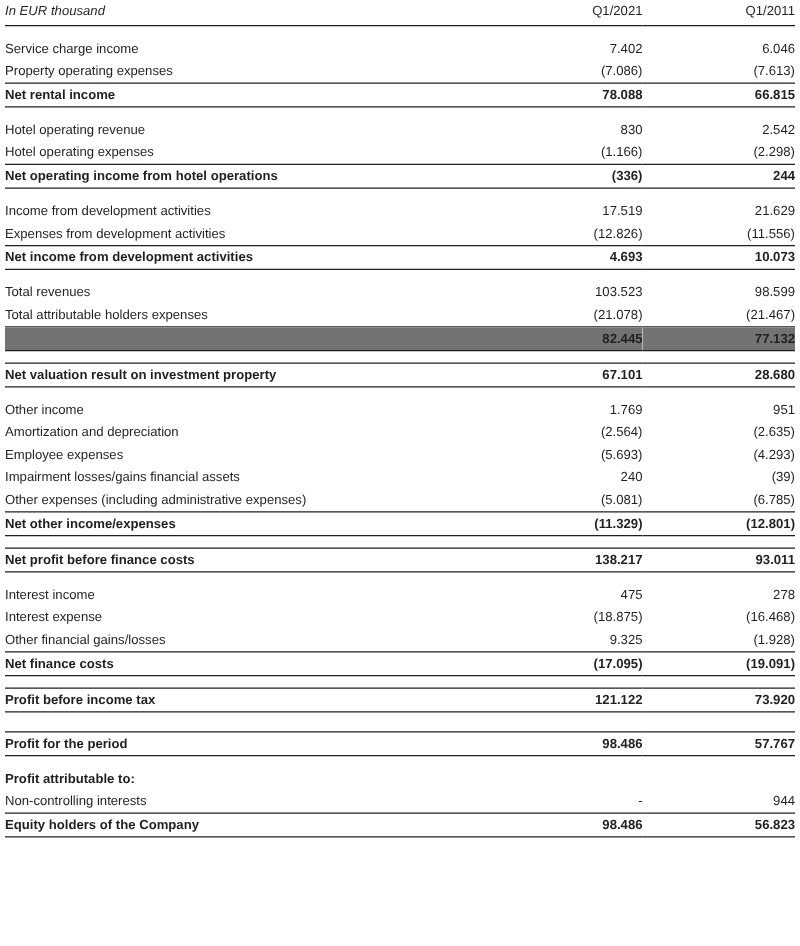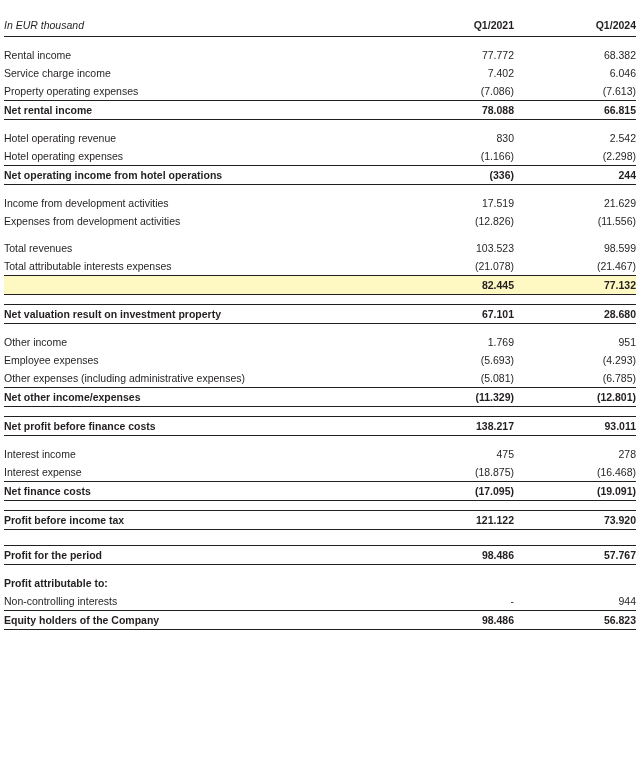--- a/index.html
+++ b/index.html
@@ -11,21 +11,21 @@
     width: 640px;
     height: 757px;
     font-family: "Liberation Sans", sans-serif;
     font-size: 10.5px;
     color: #231f20;
     overflow: hidden;
   }
   #statement {
     width: 640px;
     box-sizing: border-box;
-    padding: 16px 4px;
+    padding: 0 4px;
   }
   table.fin {
     width: 632px;
     border-collapse: collapse;
     table-layout: fixed;
   }
   table.fin col.c-label { width: 388px; }
   table.fin col.c-v1 { width: 122px; }
   table.fin col.c-v2 { width: 122px; }
 
@@ -37,27 +37,27 @@
     overflow: hidden;
   }
   td.label { padding-left: 4px; text-align: left; }
   td.num { text-align: right; padding-right: 6px; }
 
   
   tr.header td {
     font-style: italic;
     padding-bottom: 5px;
   }
-  tr.header td.num { font-style: normal; font-weight: bold; }
+  tr.header td.num { font-style: normal; font-weight: normal; }
   tr.rule-top-thin td { border-top: 0.8px solid #231f20; }
   tr.rule-bottom-thin td { border-bottom: 0.8px solid #231f20; }
   tr.rule-bottom-thick td { border-bottom: 1.6px solid #231f20; }
 
   tr.bold td { font-weight: bold; }
-  tr.shaded td { background: #fef9c3; }
+  tr.shaded td { background: #737373; }
 
   tr.spacer td {
     height: 9px;
     padding: 0;
     line-height: 9px;
     font-size: 0;
   }
   tr.spacer-sm td {
     height: 6px;
     padding: 0;
@@ -72,33 +72,28 @@
   <table class="fin">
     <colgroup>
       <col class="c-label">
       <col class="c-v1">
       <col class="c-v2">
     </colgroup>
     <thead>
       <tr class="row header rule-bottom-thick">
         <td class="label">In EUR thousand</td>
         <td class="num">Q1/2021</td>
-        <td class="num">Q1/2024</td>
+        <td class="num">Q1/2011</td>
       </tr>
     </thead>
     <tbody id="fin-body">
         <tr class="spacer">
           <td colspan="3"></td>
         </tr>
         <tr class="row">
-          <td class="label">Rental income</td>
-          <td class="num">77.772</td>
-          <td class="num">68.382</td>
-        </tr>
-        <tr class="row">
           <td class="label">Service charge income</td>
           <td class="num">7.402</td>
           <td class="num">6.046</td>
         </tr>
         <tr class="row">
           <td class="label">Property operating expenses</td>
           <td class="num">(7.086)</td>
           <td class="num">(7.613)</td>
         </tr>
         <tr class="row bold rule-top-thin rule-bottom-thin">
@@ -130,30 +125,35 @@
         <tr class="row">
           <td class="label">Income from development activities</td>
           <td class="num">17.519</td>
           <td class="num">21.629</td>
         </tr>
         <tr class="row">
           <td class="label">Expenses from development activities</td>
           <td class="num">(12.826)</td>
           <td class="num">(11.556)</td>
         </tr>
+        <tr class="row bold rule-top-thin rule-bottom-thin">
+          <td class="label">Net income from development activities</td>
+          <td class="num">4.693</td>
+          <td class="num">10.073</td>
+        </tr>
         <tr class="spacer">
           <td colspan="3"></td>
         </tr>
         <tr class="row">
           <td class="label">Total revenues</td>
           <td class="num">103.523</td>
           <td class="num">98.599</td>
         </tr>
         <tr class="row">
-          <td class="label">Total attributable interests expenses</td>
+          <td class="label">Total attributable holders expenses</td>
           <td class="num">(21.078)</td>
           <td class="num">(21.467)</td>
         </tr>
         <tr class="row bold shaded rule-top-thin rule-bottom-thin">
           <td class="label"></td>
           <td class="num">82.445</td>
           <td class="num">77.132</td>
         </tr>
         <tr class="spacer">
           <td colspan="3"></td>
@@ -165,25 +165,35 @@
         </tr>
         <tr class="spacer">
           <td colspan="3"></td>
         </tr>
         <tr class="row">
           <td class="label">Other income</td>
           <td class="num">1.769</td>
           <td class="num">951</td>
         </tr>
         <tr class="row">
+          <td class="label">Amortization and depreciation</td>
+          <td class="num">(2.564)</td>
+          <td class="num">(2.635)</td>
+        </tr>
+        <tr class="row">
           <td class="label">Employee expenses</td>
           <td class="num">(5.693)</td>
           <td class="num">(4.293)</td>
         </tr>
         <tr class="row">
+          <td class="label">Impairment losses/gains financial assets</td>
+          <td class="num">240</td>
+          <td class="num">(39)</td>
+        </tr>
+        <tr class="row">
           <td class="label">Other expenses (including administrative expenses)</td>
           <td class="num">(5.081)</td>
           <td class="num">(6.785)</td>
         </tr>
         <tr class="row bold rule-top-thin rule-bottom-thin">
           <td class="label">Net other income/expenses</td>
           <td class="num">(11.329)</td>
           <td class="num">(12.801)</td>
         </tr>
         <tr class="spacer">
@@ -199,20 +209,25 @@
         </tr>
         <tr class="row">
           <td class="label">Interest income</td>
           <td class="num">475</td>
           <td class="num">278</td>
         </tr>
         <tr class="row">
           <td class="label">Interest expense</td>
           <td class="num">(18.875)</td>
           <td class="num">(16.468)</td>
+        </tr>
+        <tr class="row">
+          <td class="label">Other financial gains/losses</td>
+          <td class="num">9.325</td>
+          <td class="num">(1.928)</td>
         </tr>
         <tr class="row bold rule-top-thin rule-bottom-thin">
           <td class="label">Net finance costs</td>
           <td class="num">(17.095)</td>
           <td class="num">(19.091)</td>
         </tr>
         <tr class="spacer">
           <td colspan="3"></td>
         </tr>
         <tr class="row bold rule-top-thin rule-bottom-thin">

